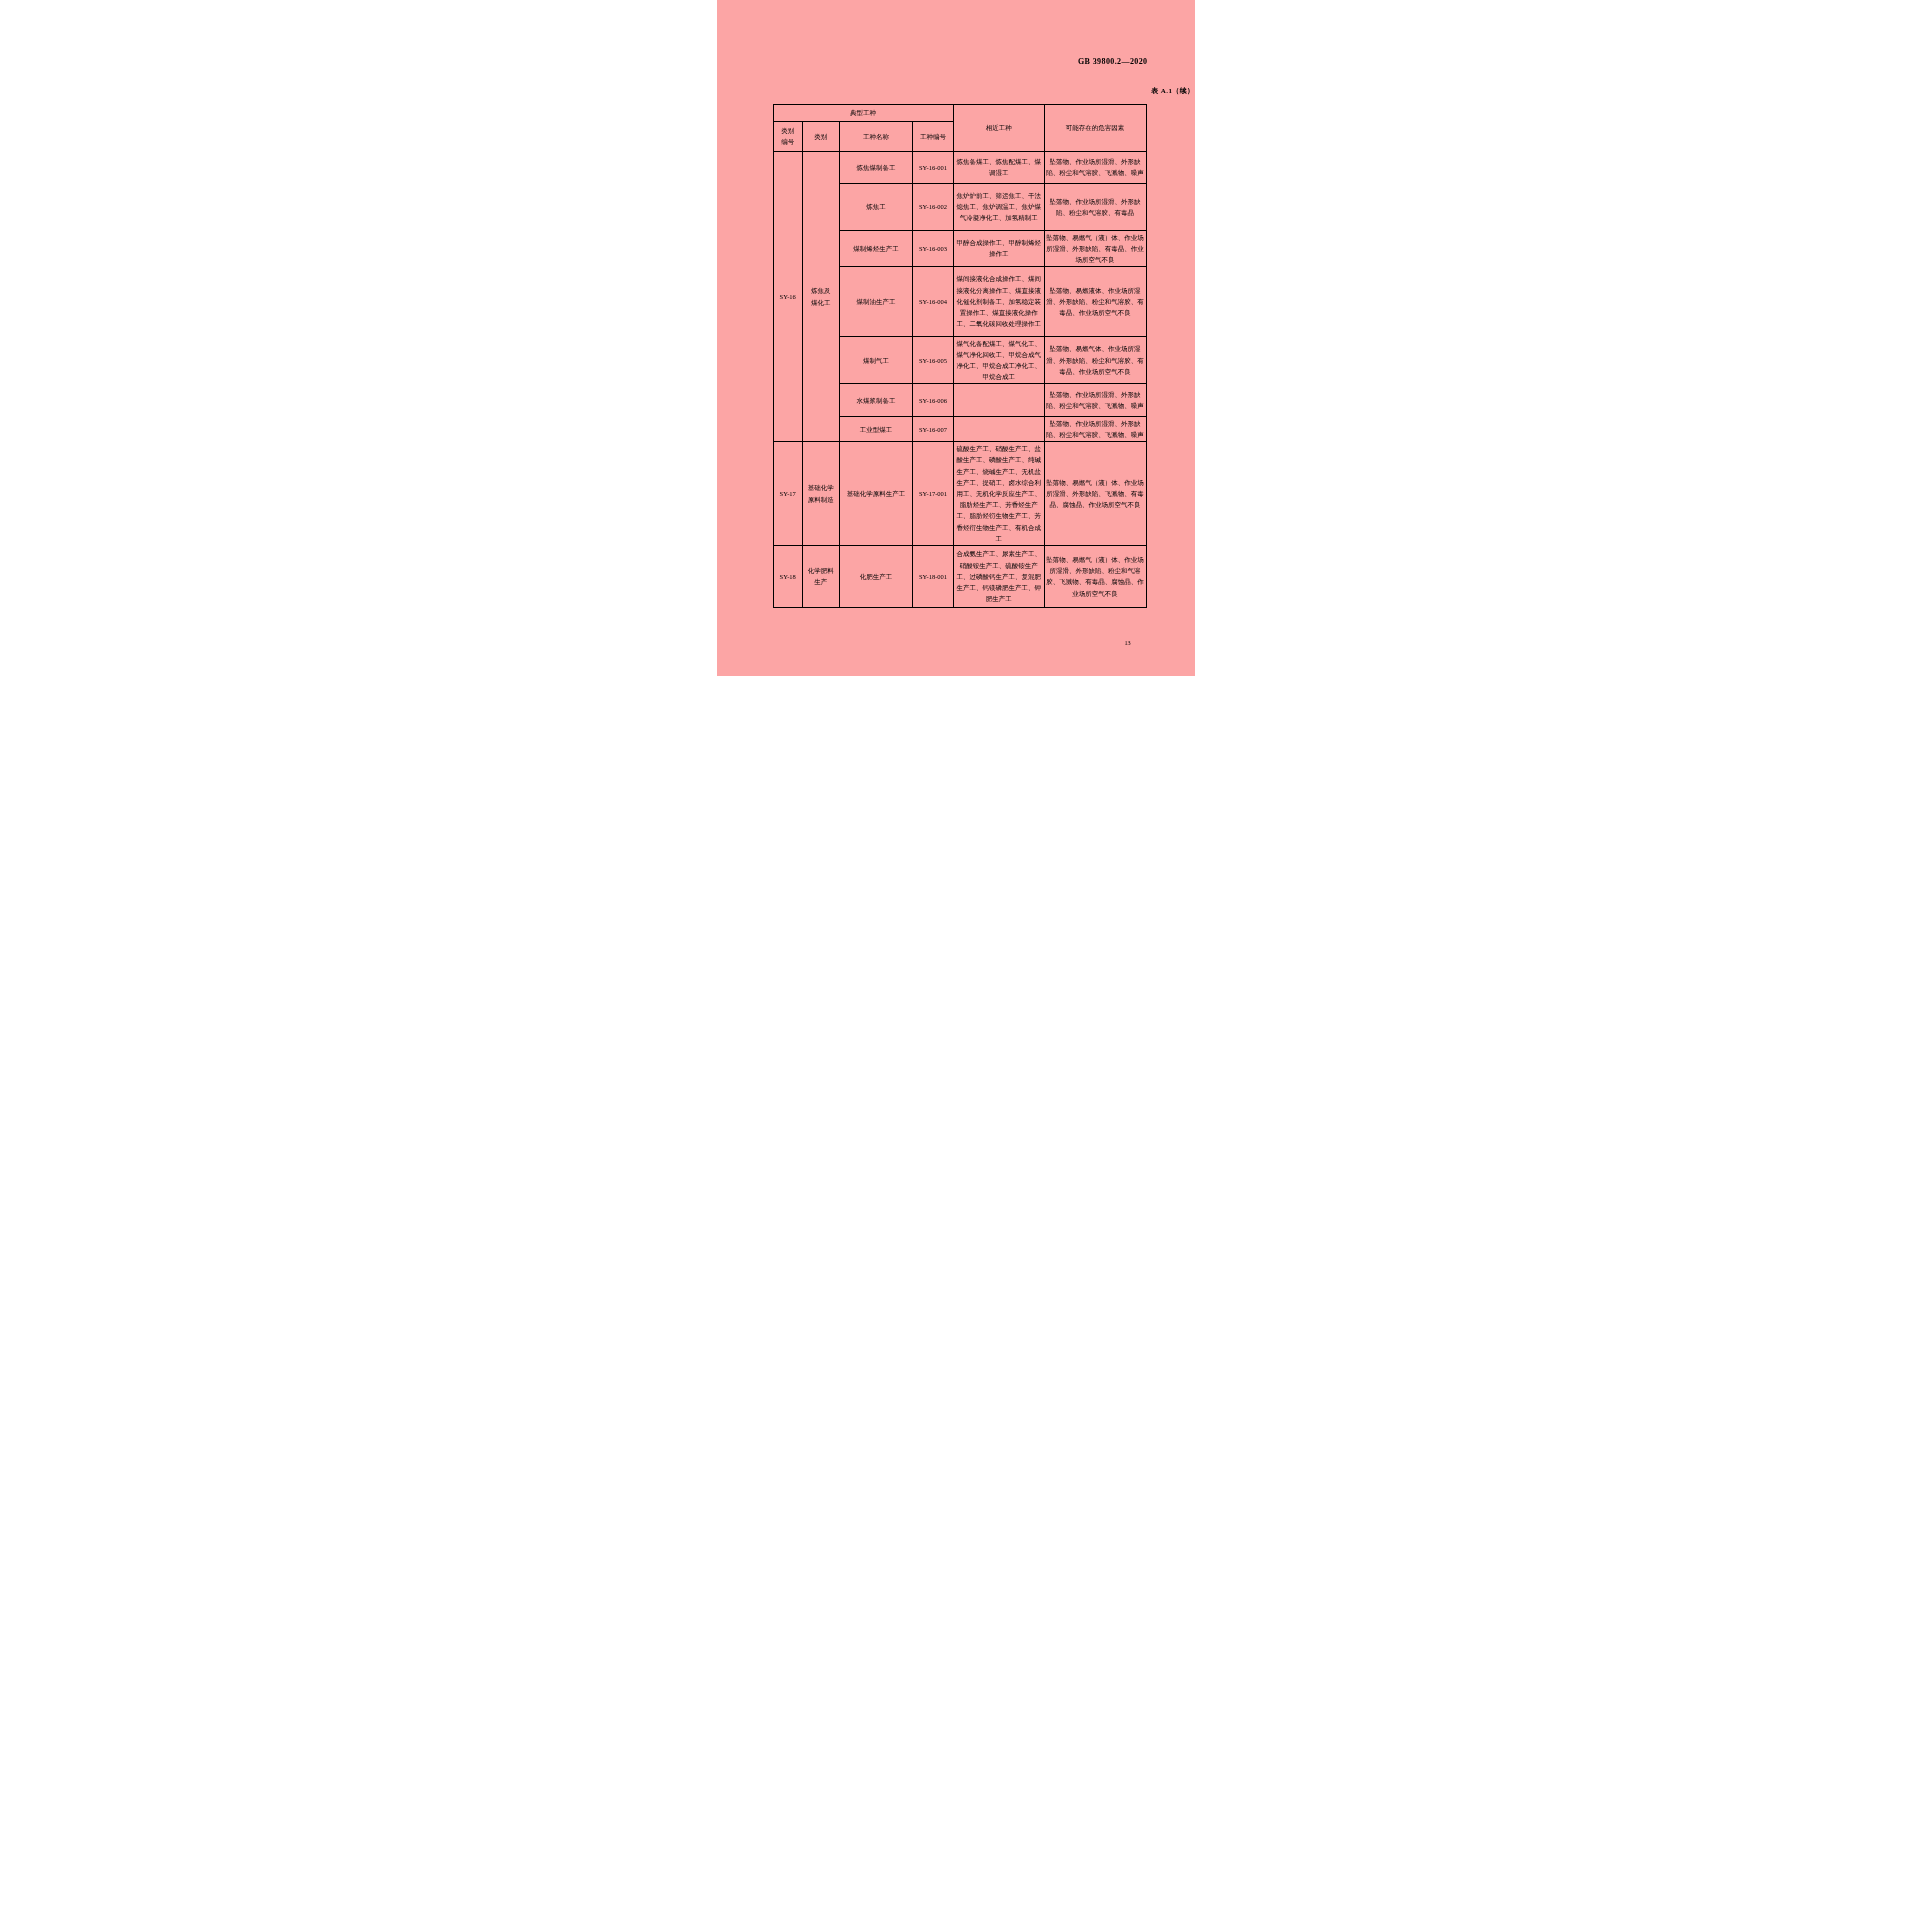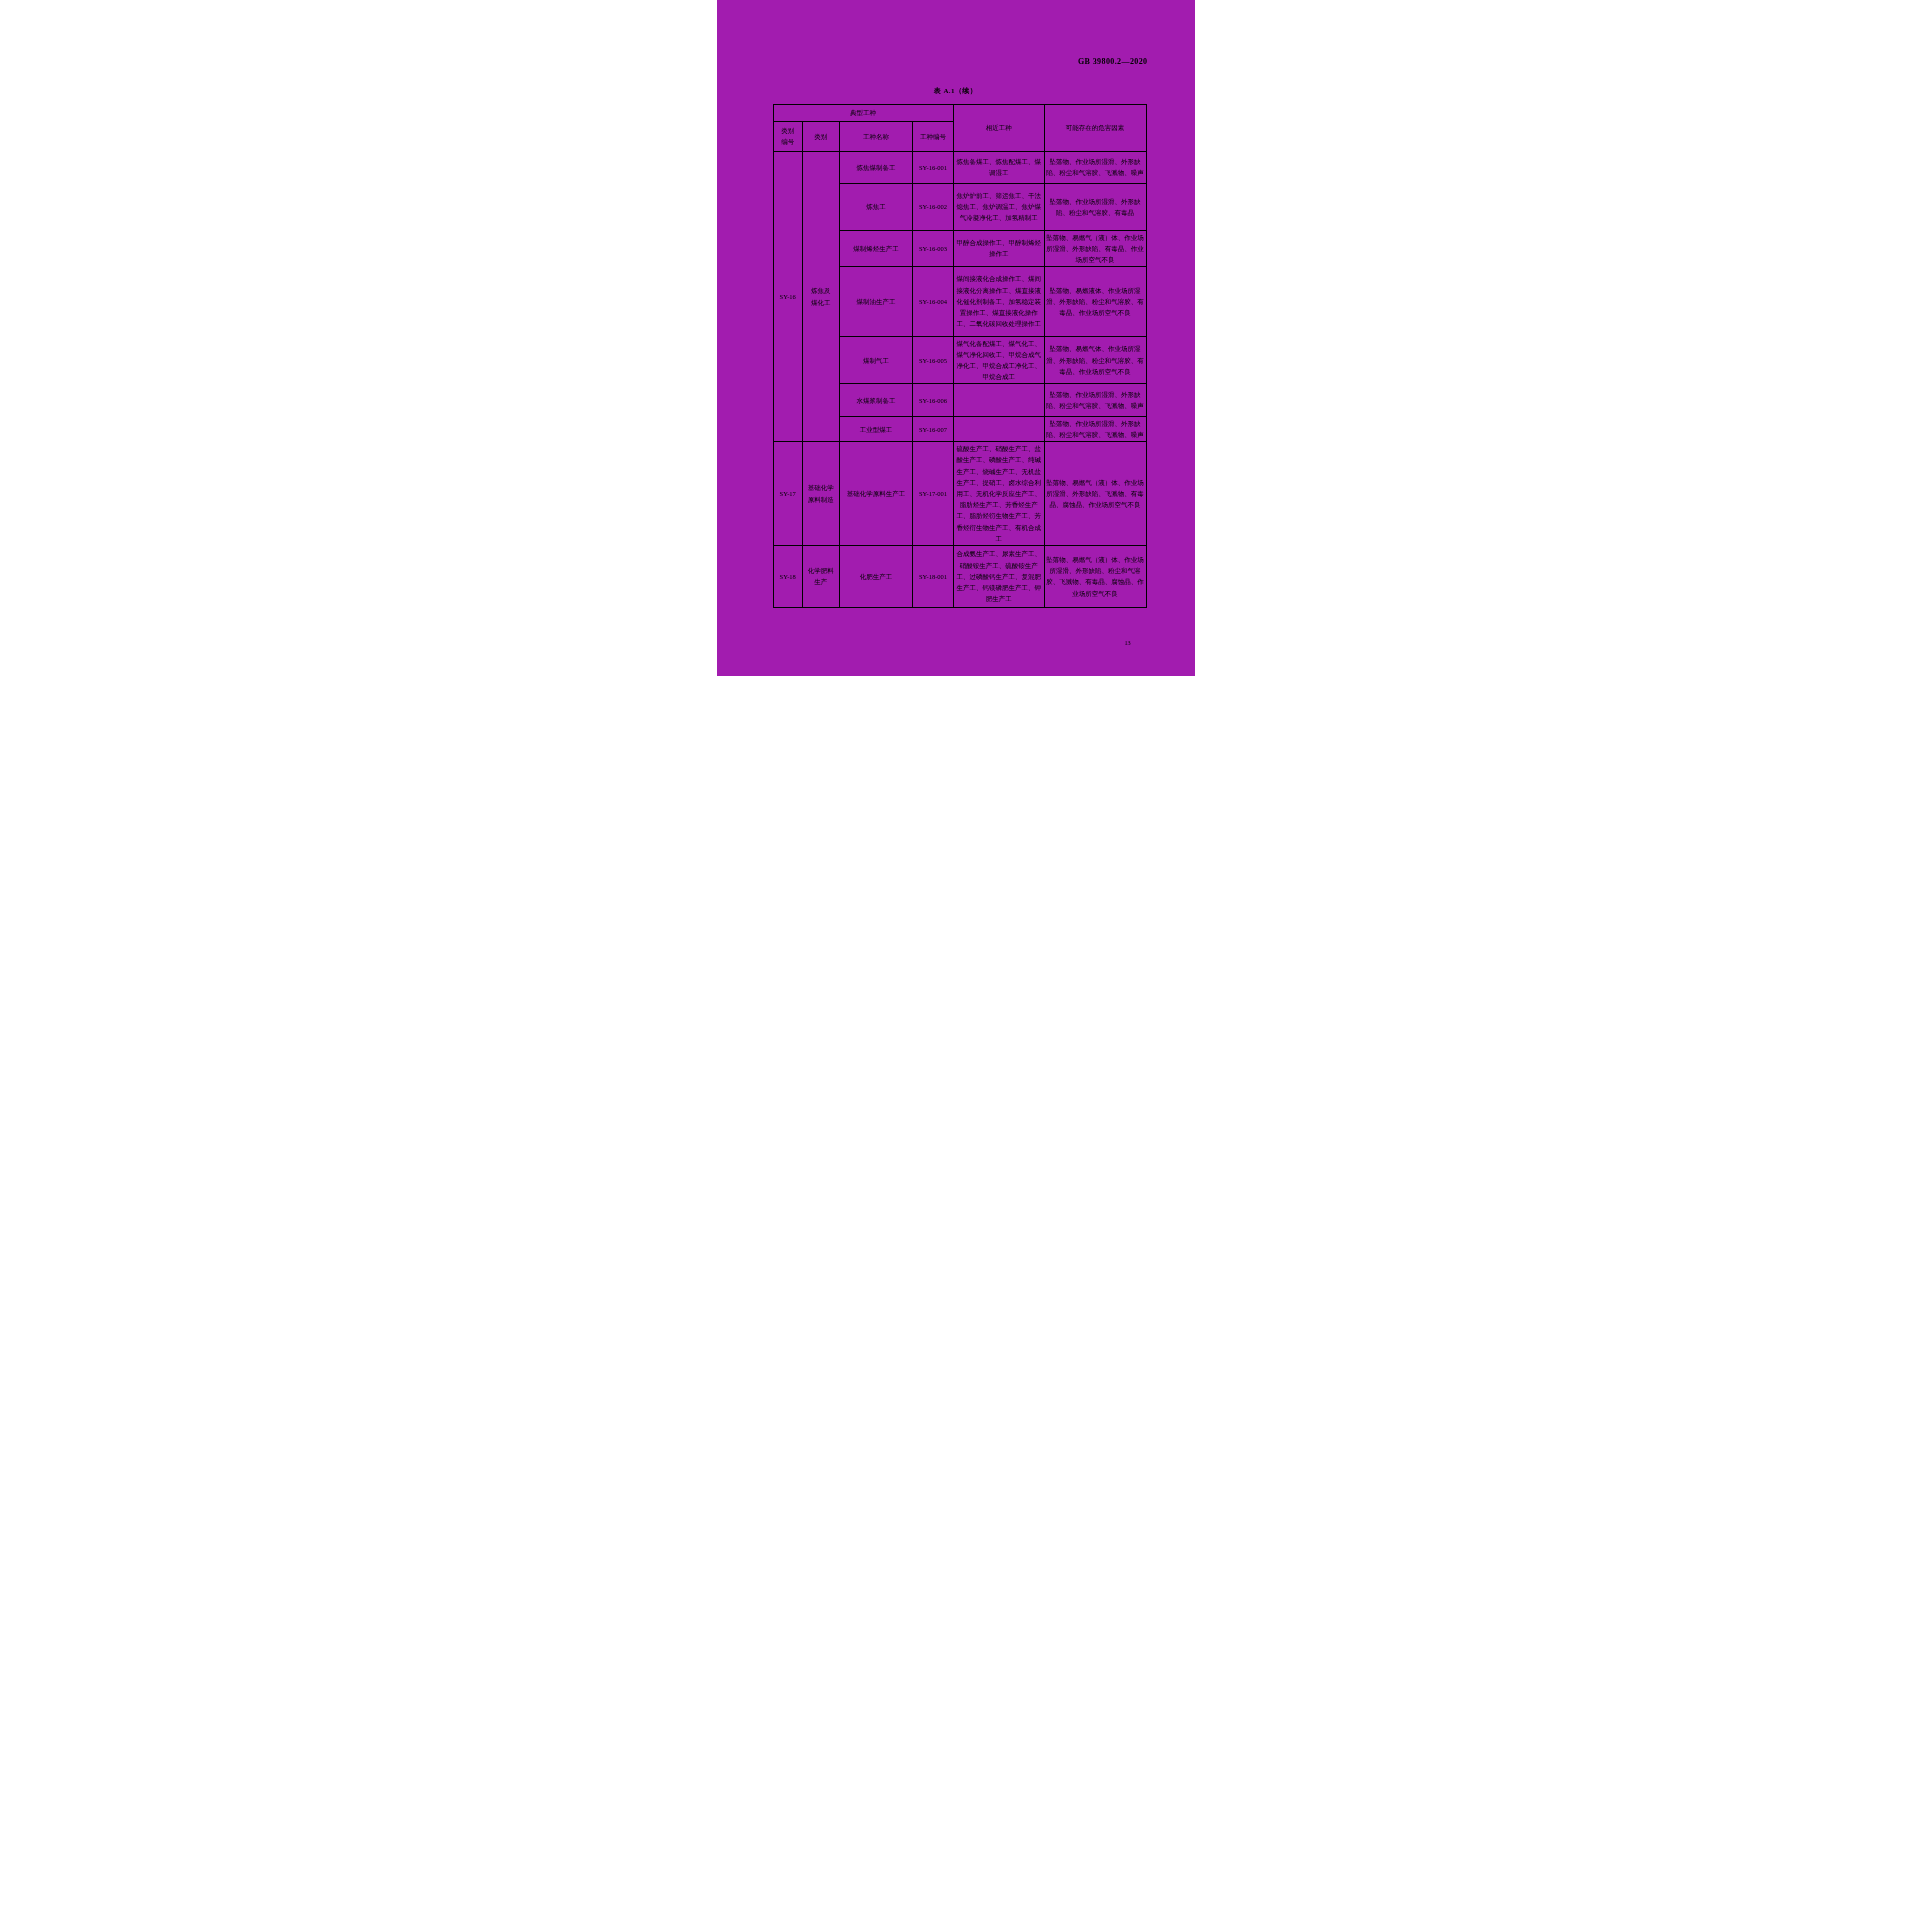--- a/index.html
+++ b/index.html
@@ -7,38 +7,38 @@
     padding: 0;
     background: #ffffff;
     font-family: "Liberation Serif", "DejaVu Serif", serif;
     color: #000;
   }
   .page {
     position: relative;
     width: 478px;
     height: 676px;
     margin: 0 auto;
-    background: #a21caf;
+    background: #fca5a5;
     overflow: hidden;
   }
   .doc-number {
     position: absolute;
     top: 57px;
     right: 47px;
     font-size: 8px;
     font-weight: bold;
     letter-spacing: 0.4px;
     white-space: nowrap;
   }
   .table-title {
     position: absolute;
     top: 86px;
     left: 0;
     width: 100%;
-    text-align: center;
+    text-align: right;
     font-size: 7px;
     font-weight: bold;
     letter-spacing: 0.4px;
   }
   table.jobs {
     position: absolute;
     left: 56px;
     top: 104px;
     width: 374px;
     border-collapse: collapse;

